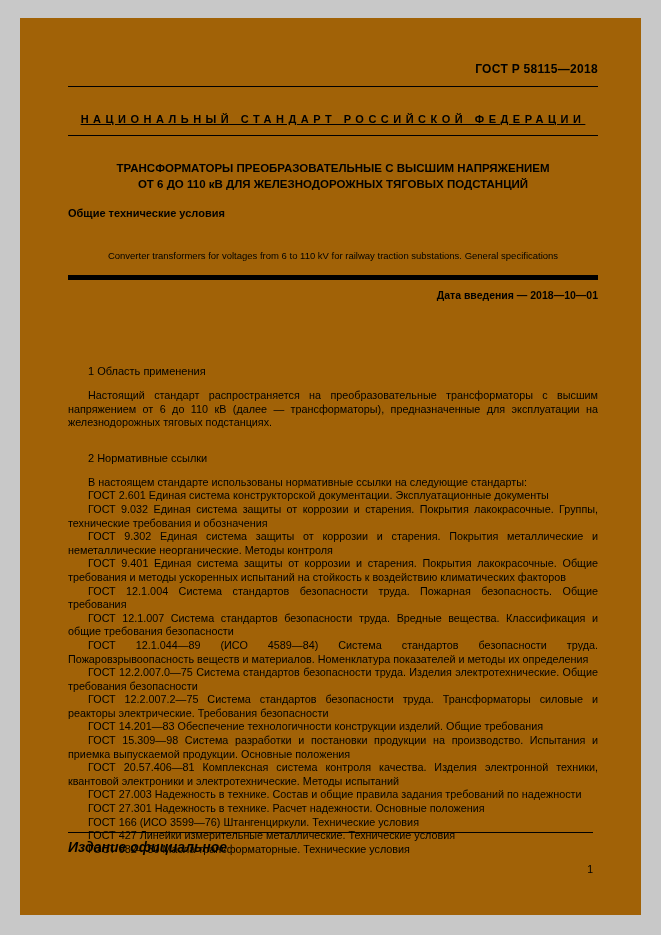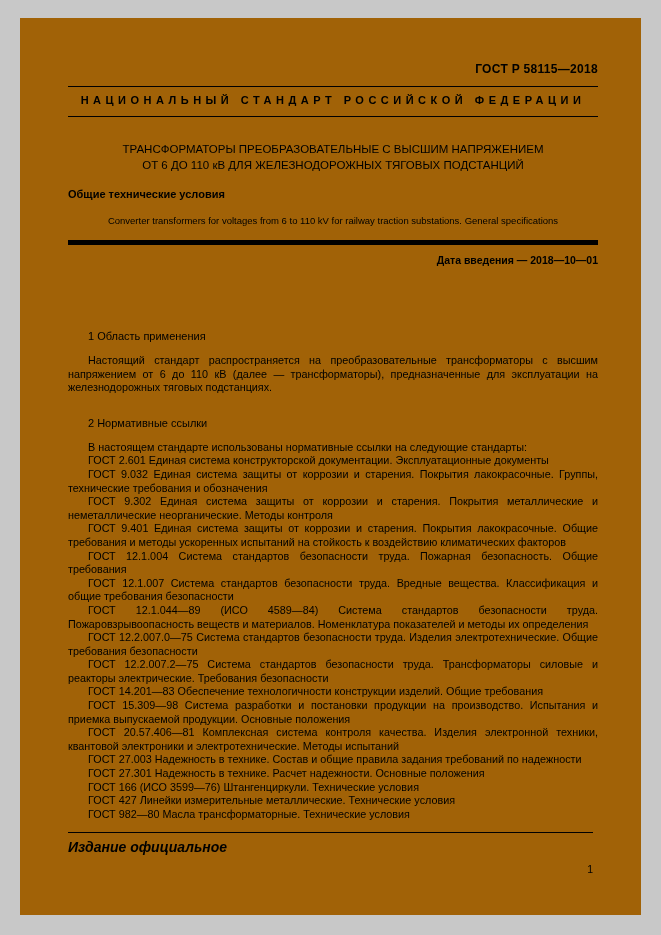--- a/index.html
+++ b/index.html
@@ -30,44 +30,45 @@
     font-weight: bold;
     font-size: 12px;
     letter-spacing: 0.3px;
   }
   .rule-thin {
     border: none;
     border-top: 1px solid #000;
     margin: 10px 0 0 0;
   }
   .banner {
-    margin-top: 7px;
+    margin-top: 26px;
     text-align: center;
     font-weight: bold;
     font-size: 11px;
     letter-spacing: 4.5px;
     white-space: nowrap;
+    text-decoration: underline;
   }
   .title-block {
     margin-top: 24px;
     text-align: center;
   }
   .title-line {
-    font-weight: normal;
+    font-weight: bold;
     font-size: 11.5px;
     line-height: 16px;
   }
   .subtitle {
     margin-top: 15px;
     text-align: left;
     font-weight: bold;
     font-size: 11px;
   }
   .english-title {
-    margin-top: 15px;
+    margin-top: 31px;
     text-align: center;
     font-size: 9.5px;
   }
   .rule-thick {
     margin-top: 14px;
     height: 5px;
     background: #000;
   }
   .effective-date {
     margin-top: 9px;

